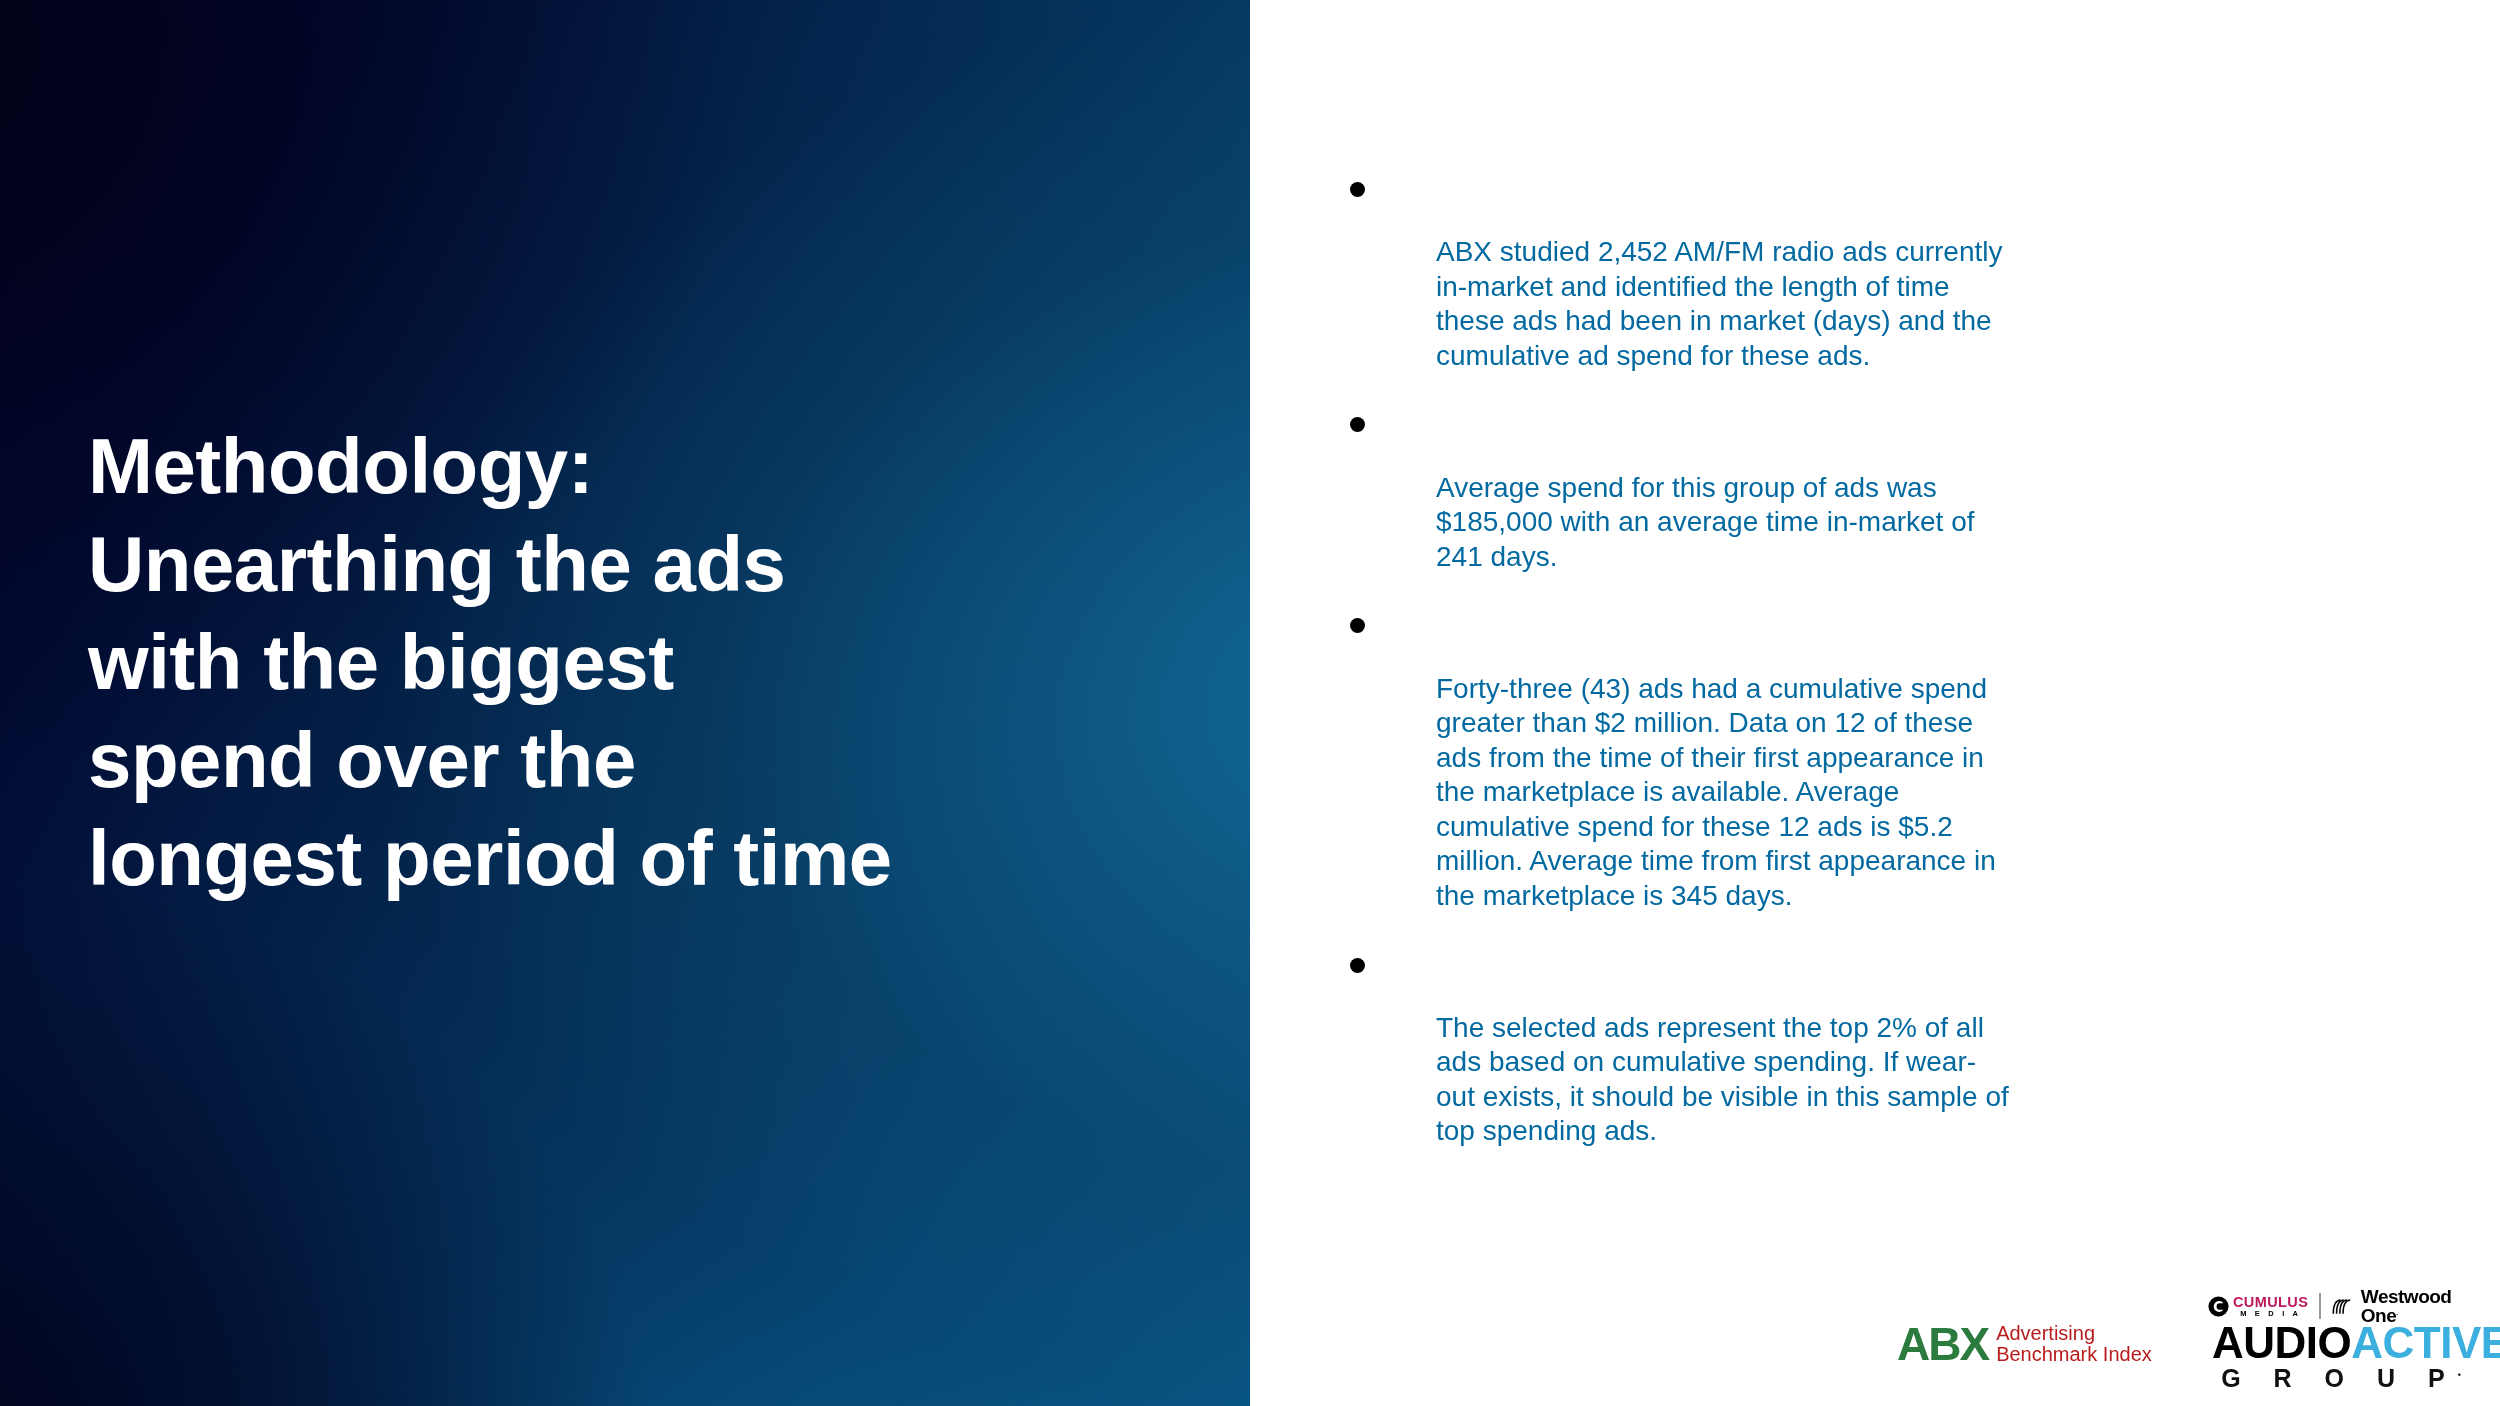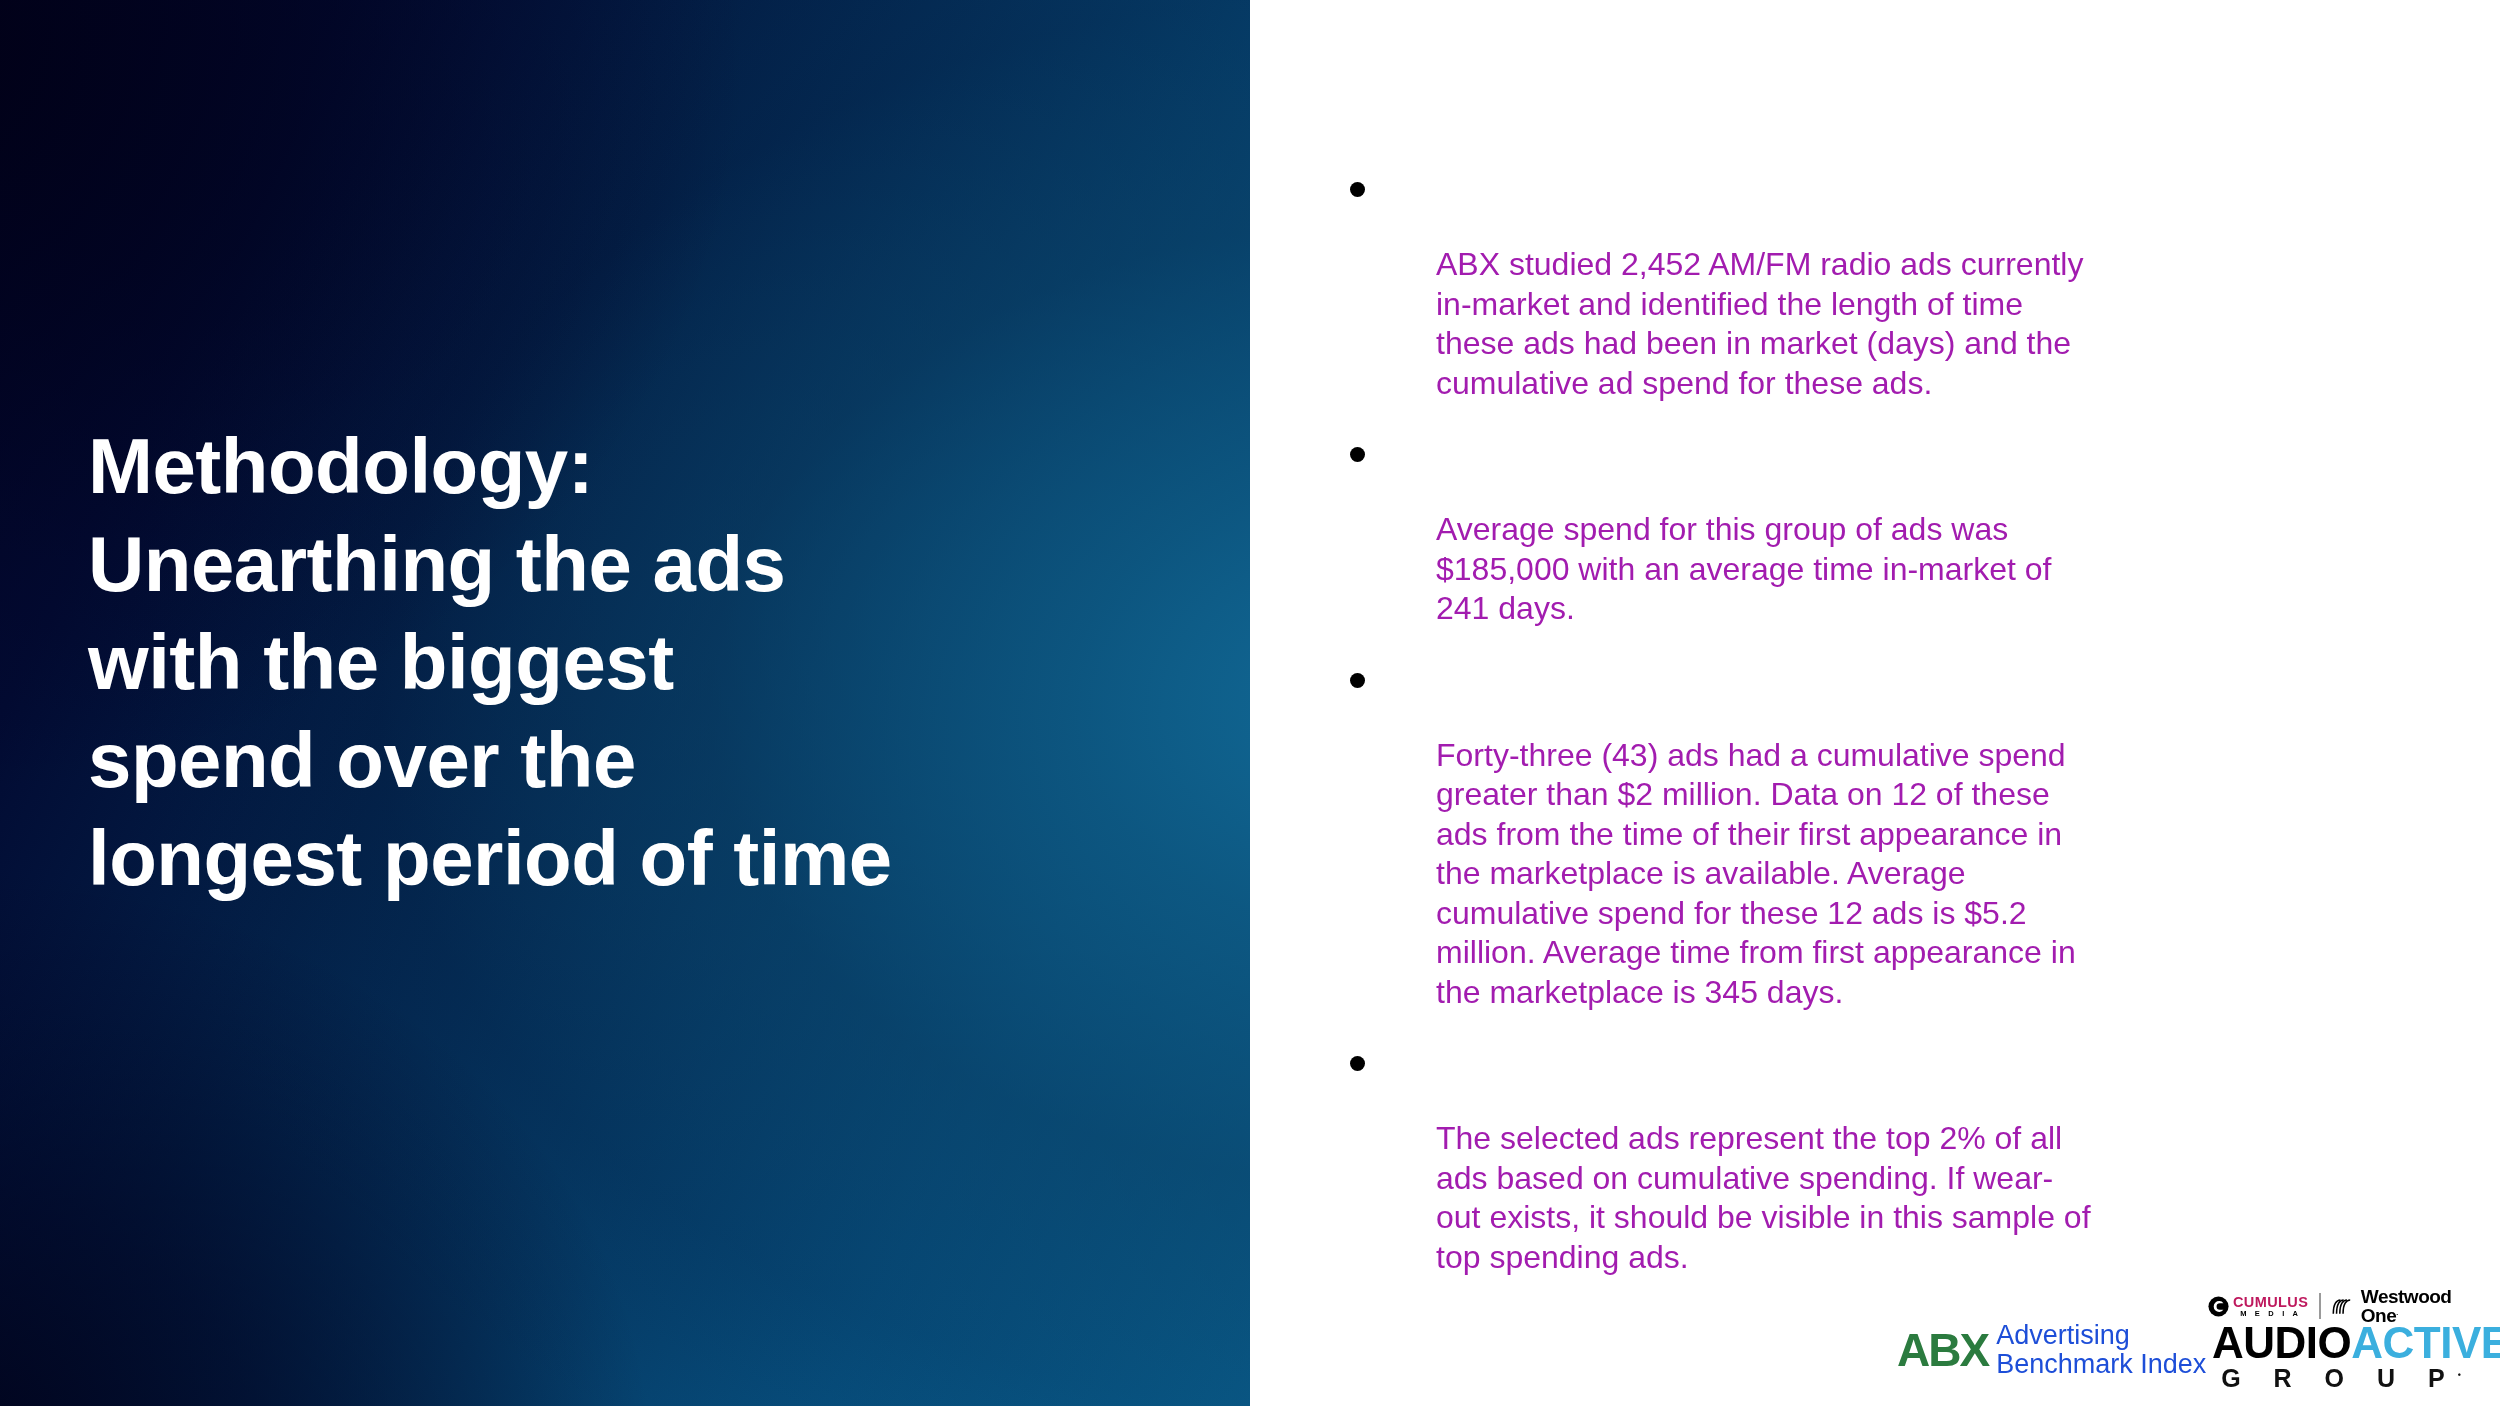--- a/index.html
+++ b/index.html
@@ -96,22 +96,22 @@
     top: 166px;
     width: 1100px;
     margin: 0;
     padding: 0;
     list-style: none;
   }
   .bullet-item {
     position: relative;
     padding-left: 108px;
     margin-bottom: 28px;
-    color: #a21caf;
-    font-size: 32px;
+    color: #0369a1;
+    font-size: 28px;
     line-height: 1.235;
     font-weight: 400;
     white-space: pre-line;
     font-family: "Liberation Sans", sans-serif;
   }
   .bullet-item:last-child { margin-bottom: 0; }
   .bullet-dot {
     position: absolute;
     left: 22px;
     top: 16px;
@@ -142,22 +142,22 @@
     font-size: 46px;
     font-weight: 700;
     color: #2b7b3f;
     letter-spacing: -2px;
     line-height: 1;
     font-family: "Liberation Sans", sans-serif;
     margin-left: 17px;
   }
   .abx-words {
     margin-left: 8px;
-    color: #1d4ed8;
-    font-size: 27px;
+    color: #b91c1c;
+    font-size: 20px;
     line-height: 1.06;
     font-weight: 400;
     white-space: pre-line;
     font-family: "Liberation Sans", sans-serif;
   }
 
   
   .aag-logo {
     position: absolute;
     left: 310px;

